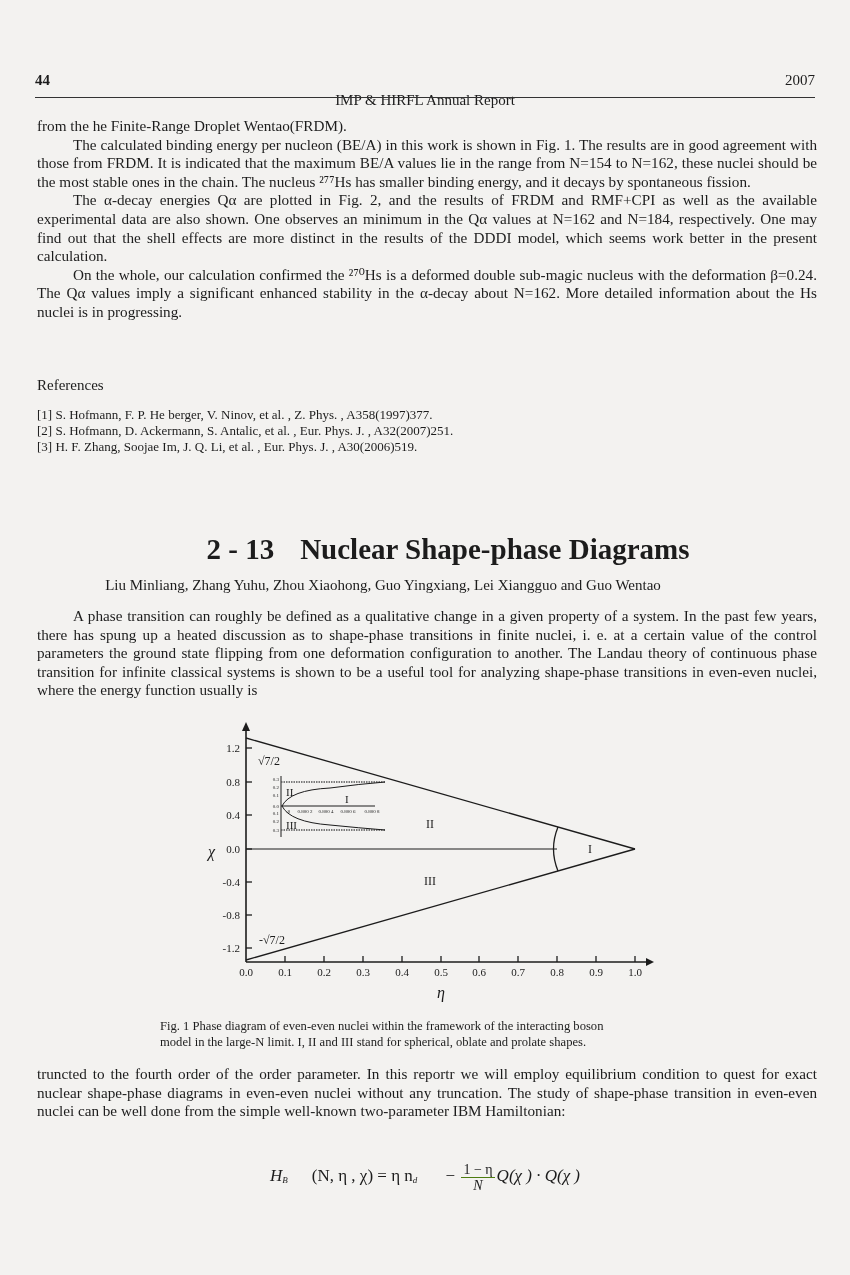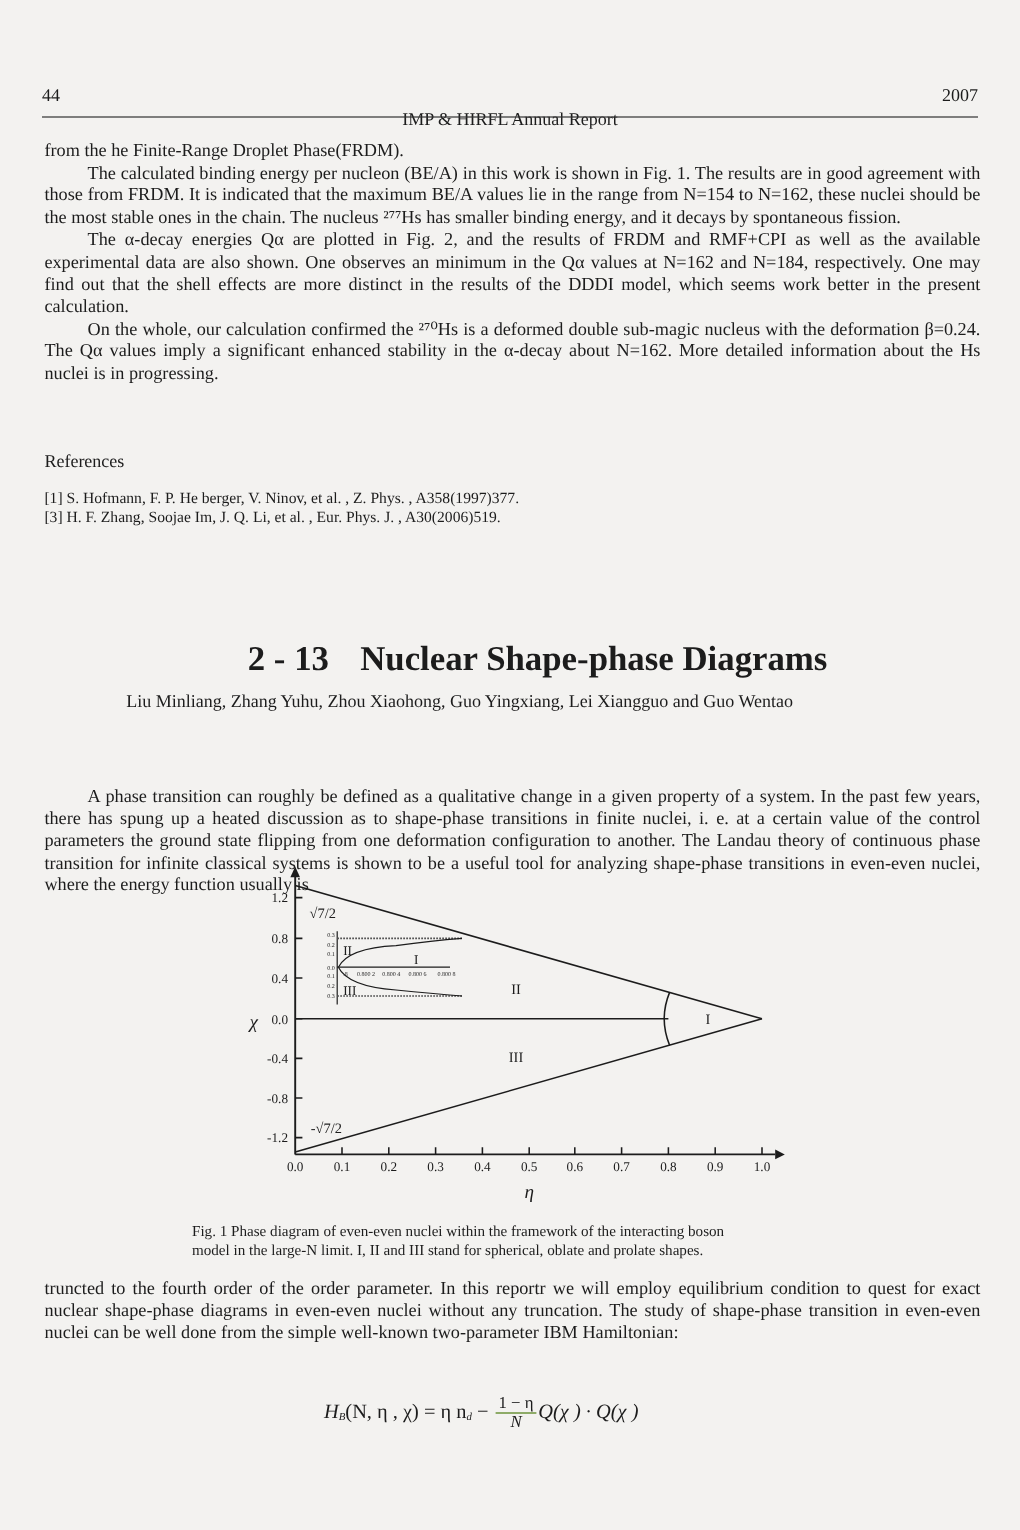--- a/index.html
+++ b/index.html
@@ -4,72 +4,73 @@
 <style>
   html, body { margin: 0; padding: 0; }
   body {
     width: 850px; height: 1275px; position: relative; overflow: hidden;
     background: #f3f2f0;
     font-family: "Liberation Serif", "DejaVu Serif", serif;
     color: #1c1c1c;
   }
   .abs { position: absolute; }
   .header { top: 72px; left: 35px; width: 780px; height: 22px; font-size: 15px; }
-  .header .pg { position: absolute; left: 0; top: 0; }
+  .header .pg { position: absolute; left: 0; top: 0; font-weight: bold; }
   .header .title { position: absolute; left: 0; right: 0; top: 0; text-align: center; margin-top: 20px; }
   .header .yr { position: absolute; right: 0; top: 0; }
   .rule { top: 97px; left: 35px; width: 780px; height: 1px; background: #333; }
   .body-text { left: 37px; width: 780px; font-size: 15.2px; line-height: 18.6px; text-align: justify; }
   .body-text p { margin: 0; }
   .indent { text-indent: 36px; }
   sub { font-size: 9px; vertical-align: -2px; line-height: 0; }
   .refs-title { top: 377px; left: 37px; font-weight: normal; font-size: 15px; }
   .refs { top: 407px; left: 37px; font-size: 13px; line-height: 16px; }
   .refs div { white-space: nowrap; }
   .sec-title { top: 533px; left: 0; width: 850px; text-align: center; font-weight: bold; font-size: 29px; padding-left: 23px; }
   .sec-title .num { margin-right: 26px; }
   .authors { top: 577px; left: 0; width: 766px; text-align: center; font-size: 15px; }
   .caption { top: 1018px; left: 160px; width: 560px; font-size: 12.6px; line-height: 16px; }
   .caption div { white-space: nowrap; }
   .formula { top: 1162px; left: 270px; font-size: 17px; font-style: italic; white-space: nowrap; }
   .formula .frac { display: inline-block; vertical-align: middle; text-align: center; font-size: 14px; line-height: 15px; margin: 0 2px; }
   .formula .frac .n { border-bottom: 1px solid #4d7c0f; padding: 0 2px; display: block; font-style: normal; }
   .formula .frac .d { display: block; }
-  .formula .up { font-style: normal; }
+  .formula .up { font-style: normal; margin-left: 24px; }
   svg text { font-family: "Liberation Serif", "DejaVu Serif", serif; fill: #1c1c1c; }
 </style>
 </head>
 <body>
 
 <div class="abs header">
   <span class="pg">44</span>
   <span class="title">IMP &amp; HIRFL Annual Report</span>
   <span class="yr">2007</span>
 </div>
 <div class="abs rule"></div>
 
 <div class="abs body-text" style="top:117px;">
-  <p>from the he Finite-Range Droplet Phase(FRDM).</p>
+  <p>from the he Finite-Range Droplet Wentao(FRDM).</p>
   <p class="indent">The calculated binding energy per nucleon (BE/A) in this work is shown in Fig. 1. The results are in good agreement with those from FRDM. It is indicated that the maximum BE/A values lie in the range from N=154 to N=162, these nuclei should be the most stable ones in the chain. The nucleus ²⁷⁷Hs has smaller binding energy, and it decays by spontaneous fission.</p>
   <p class="indent">The α-decay energies Qα are plotted in Fig. 2, and the results of FRDM and RMF+CPI as well as the available experimental data are also shown. One observes an minimum in the Qα values at N=162 and N=184, respectively. One may find out that the shell effects are more distinct in the results of the DDDI model, which seems work better in the present calculation.</p>
   <p class="indent">On the whole, our calculation confirmed the ²⁷⁰Hs is a deformed double sub-magic nucleus with the deformation β=0.24. The Qα values imply a significant enhanced stability in the α-decay about N=162. More detailed information about the Hs nuclei is in progressing.</p>
 </div>
 
 <div class="abs refs-title">References</div>
 <div class="abs refs">
   <div><span>[1]</span> <span>S. Hofmann, F. P. He berger, V. Ninov, et al. , Z. Phys. , A358(1997)377.</span></div>
+  <div><span>[2]</span> <span>S. Hofmann, D. Ackermann, S. Antalic, et al. , Eur. Phys. J. , A32(2007)251.</span></div>
   <div><span>[3]</span> <span>H. F. Zhang, Soojae Im, J. Q. Li, et al. , Eur. Phys. J. , A30(2006)519.</span></div>
 </div>
 
 <div class="abs sec-title">
   <span class="num">2 - 13</span><span>Nuclear Shape-phase Diagrams</span>
 </div>
 <div class="abs authors">Liu Minliang, Zhang Yuhu, Zhou Xiaohong, Guo Yingxiang, Lei Xiangguo and Guo Wentao</div>
 
-<div class="abs body-text" style="top:607px;margin-top:48px;">
+<div class="abs body-text" style="top:607px;">
   <p class="indent">A phase transition can roughly be defined as a qualitative change in a given property of a system. In the past few years, there has spung up a heated discussion as to shape-phase transitions in finite nuclei, i. e. at a certain value of the control parameters the ground state flipping from one deformation configuration to another. The Landau theory of continuous phase transition for infinite classical systems is shown to be a useful tool for analyzing shape-phase transitions in even-even nuclei, where the energy function usually is</p>
 </div>
 
 <svg class="abs" style="left:190px; top:718px;" width="470" height="290" viewBox="190 718 470 290">
 
   <line x1="246" y1="962" x2="646" y2="962" stroke="#1c1c1c" stroke-width="1.6"></line>
   <polygon points="646,958 654,962 646,966" fill="#1c1c1c"></polygon>
   <line x1="246" y1="962" x2="246" y2="730" stroke="#1c1c1c" stroke-width="1.6"></line>
   <polygon points="242,731 246,722 250,731" fill="#1c1c1c"></polygon>
 

